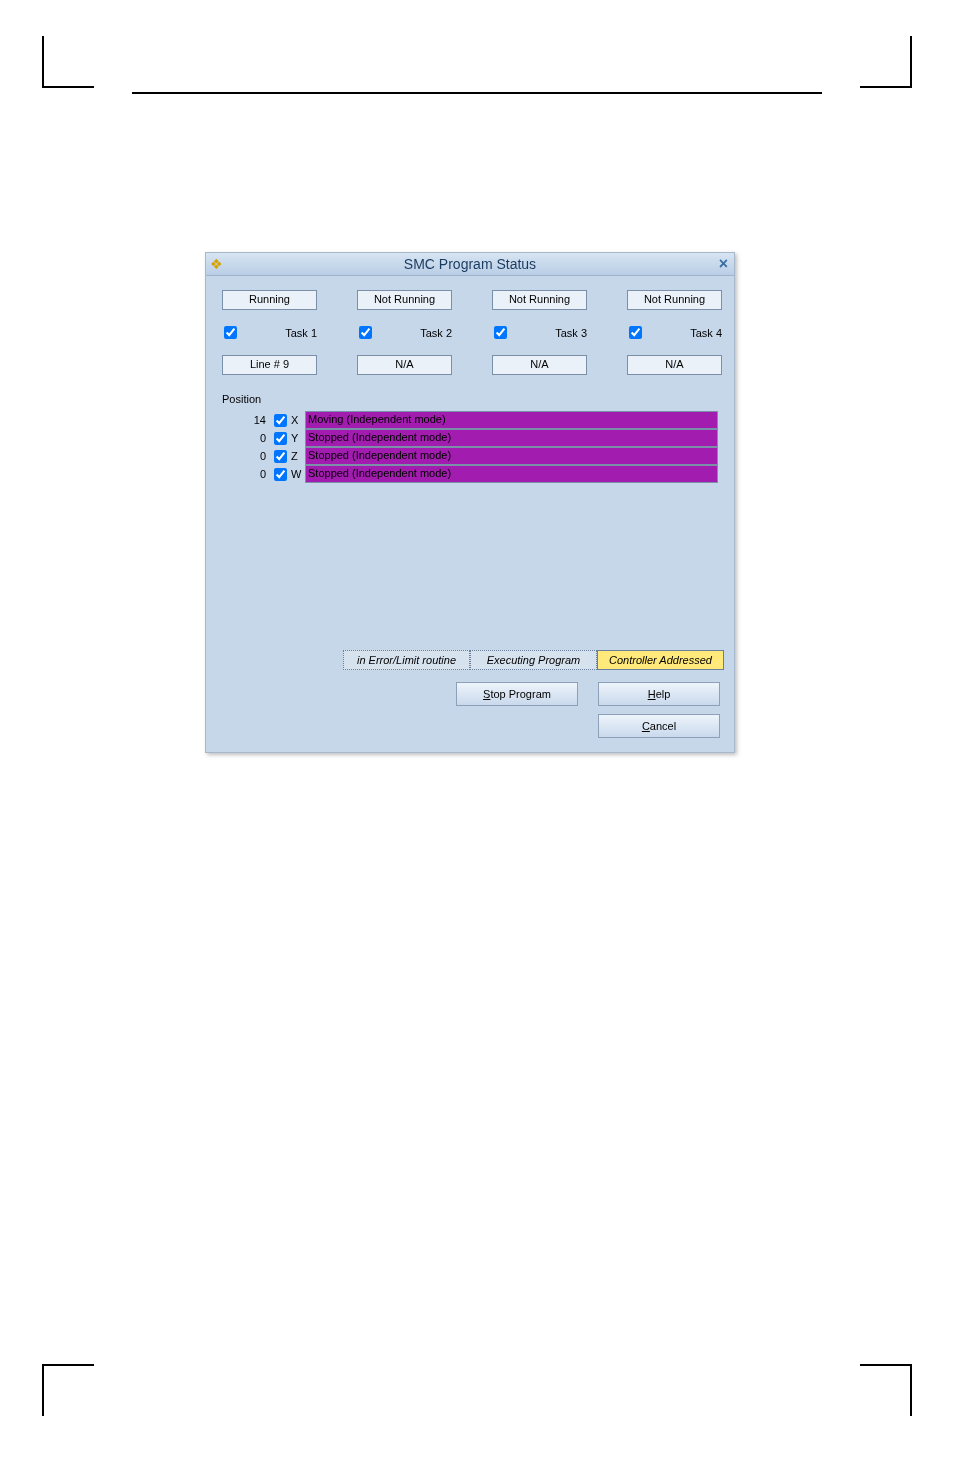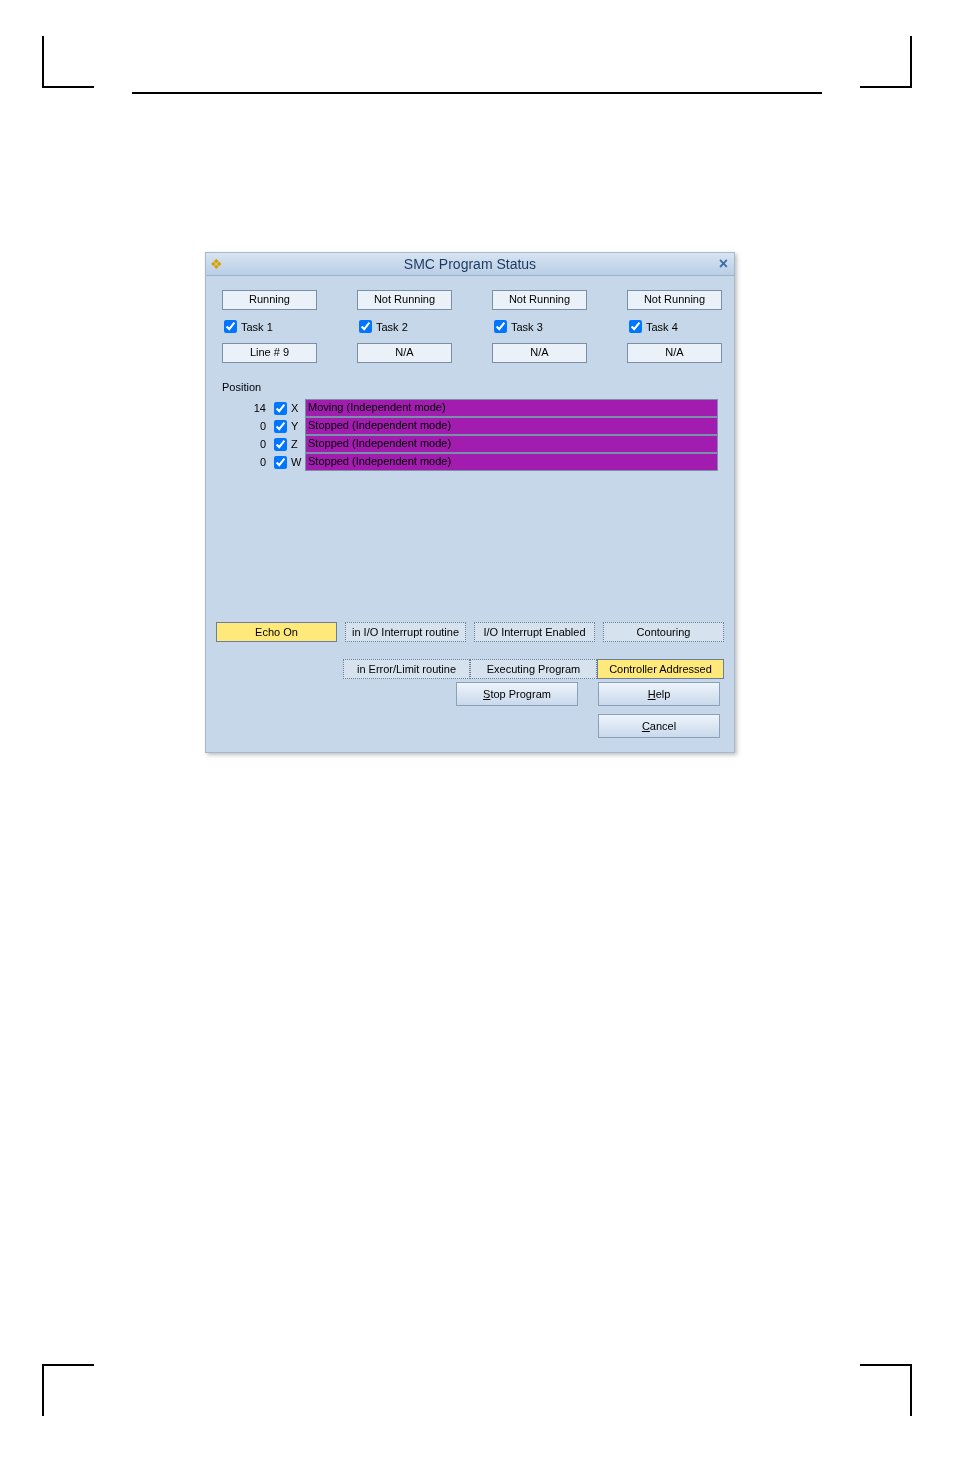--- a/index.html
+++ b/index.html
@@ -86,37 +86,38 @@
   }
   .tasks {
     display: flex;
     gap: 40px;
     justify-content: flex-start;
     margin-left: 6px;
   }
   .task-col {
     display: flex;
     flex-direction: column;
-    gap: 10px;
+    gap: 16px;
     width: 95px;
   }
   .field-box {
     background: #eaf1f9;
     border: 1px solid #7a8fa8;
     height: 18px;
     line-height: 16px;
     text-align: center;
     font-size: 11px;
   }
   .task-check {
     display: flex;
     align-items: center;
     gap: 4px;
     font-size: 11px;
     padding-left: 2px;
+    justify-content: space-between;
   }
   .task-check input { margin:0; }
   .pos-label {
     margin-top: 18px;
     margin-left: 6px;
     font-size: 11px;
   }
   .axes {
     margin-top: 6px;
   }
@@ -145,25 +146,26 @@
   .status-row {
     position: absolute;
     bottom: 110px;
     left: 10px;
     right: 10px;
     display: flex;
     gap: 8px;
   }
   .status-row2 {
     position: absolute;
-    bottom: 73px;
+    bottom: 82px;
     left: 10px;
     right: 10px;
     display: flex;
     gap: 0;
+    font-style: italic;
   }
   .status-btn {
     flex: 1;
     height: 20px;
     background: #d7e2ef;
     border: 1px dotted #6a7f98;
     font-size: 11px;
     display: flex;
     align-items: center;
     justify-content: center;
@@ -270,26 +272,20 @@
         <div class="axis-status">Stopped (Independent mode)</div>
       </div>
       <div class="axis-row">
         <div class="axis-val">0</div>
         <input type="checkbox" checked="" style="">
         <div class="axis-letter">W</div>
         <div class="axis-status">Stopped (Independent mode)</div>
       </div>
     </div>
 
-    <div class="status-row">
-      <div class="status-btn yellow">Echo On</div>
-      <div class="status-btn">in I/O Interrupt routine</div>
-      <div class="status-btn">I/O Interrupt Enabled</div>
-      <div class="status-btn">Contouring</div>
-    </div>
 
     <div class="status-row2">
       <div class="status-btn spacer"></div>
       <div class="status-btn">in Error/Limit routine</div>
       <div class="status-btn">Executing Program</div>
       <div class="status-btn yellow">Controller Addressed</div>
     </div>
 
     <div class="btn-row row-a">
       <div class="winbtn">

